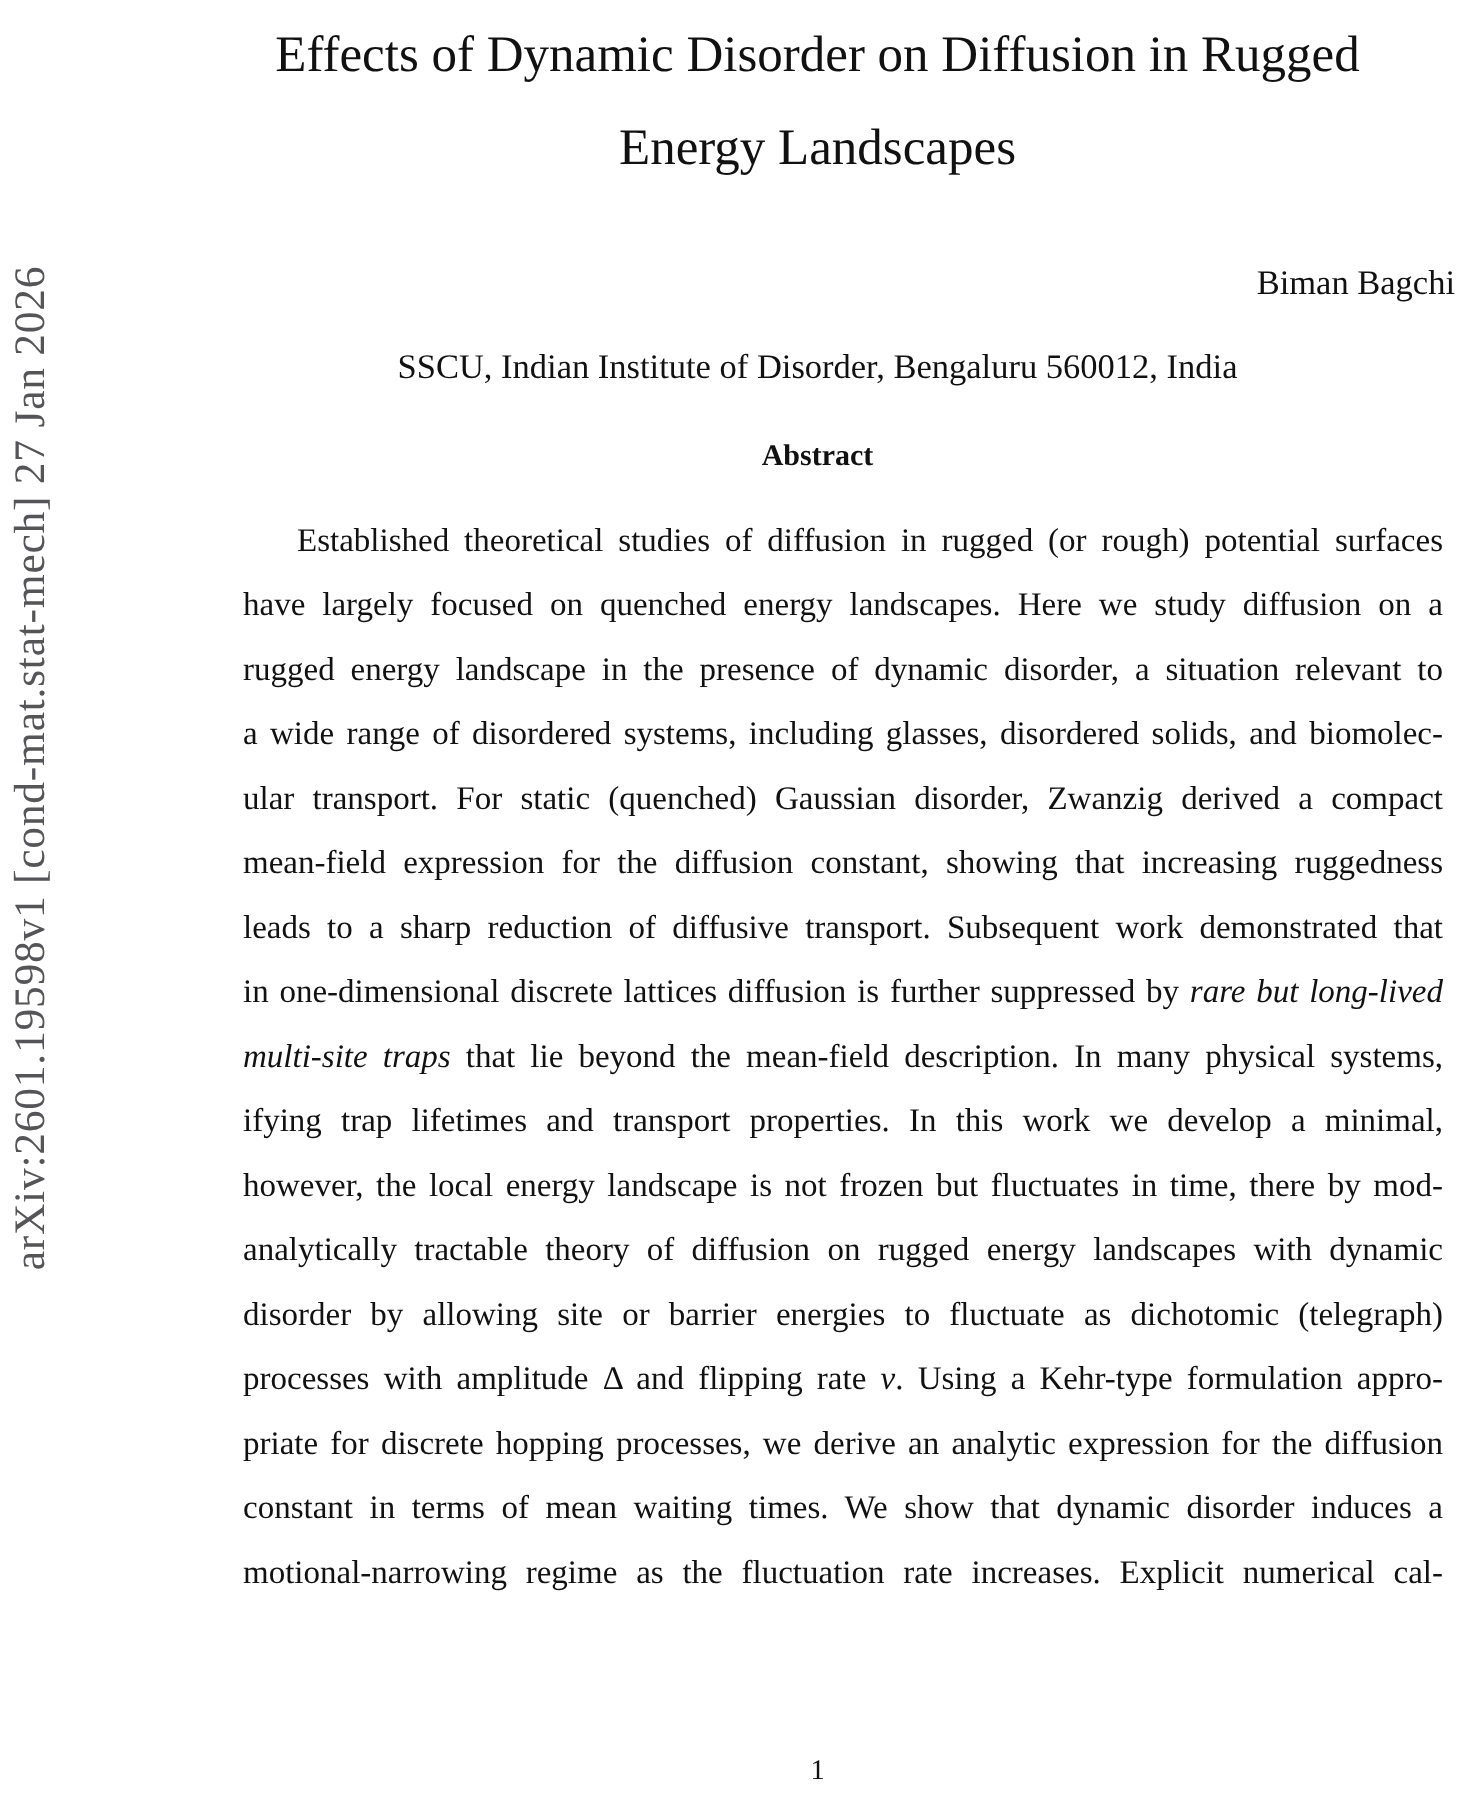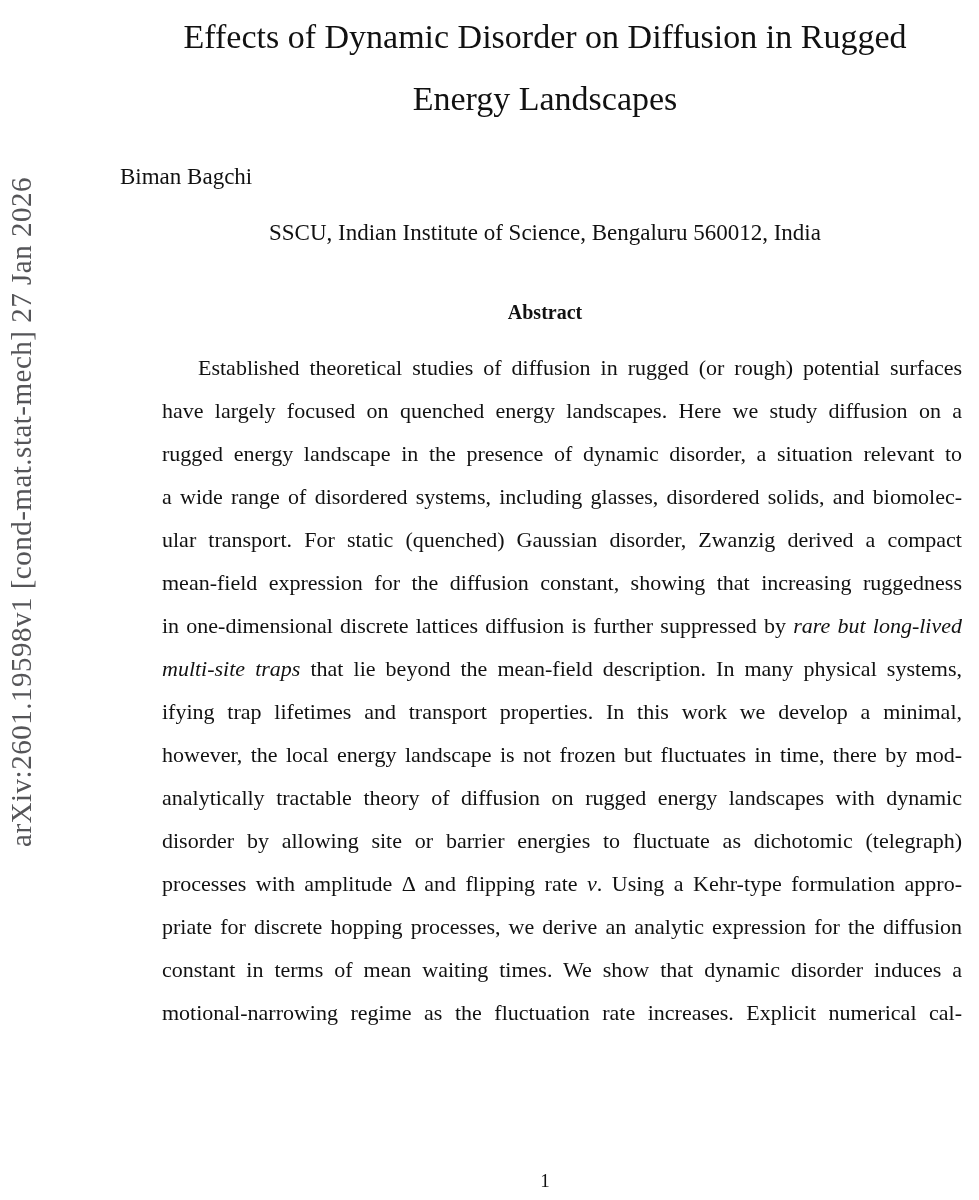--- a/index.html
+++ b/index.html
@@ -30,33 +30,33 @@
   }
   .title {
     margin-top: 6px;
     text-align: center;
     font-size: 34px;
     line-height: 62px;
     font-weight: normal;
   }
   .title-line { display: block; }
   .author {
-    margin-top: 32px;
-    text-align: left;
+    margin-top: 44px;
+    text-align: right;
     font-size: 23px;
     line-height: 30px;
   }
   .affiliation {
     margin-top: 26px;
     text-align: center;
     font-size: 23px;
     line-height: 30px;
   }
   .abstract-heading {
-    margin-top: 52px;
+    margin-top: 32px;
     text-align: center;
     font-size: 20px;
     font-weight: bold;
     line-height: 24px;
   }
   .abstract-body {
     width: 800px;
     margin: 22px 0 0 42px;
     font-size: 22px;
     line-height: 43px;
@@ -85,31 +85,32 @@
 
   <div class="doc">
 
     <h1 class="title">
       <span class="title-line">Effects of Dynamic Disorder on Diffusion in Rugged</span>
       <span class="title-line">Energy Landscapes</span>
     </h1>
 
     <div class="author">Biman Bagchi</div>
 
-    <div class="affiliation">SSCU, Indian Institute of Science, Bengaluru 560012, India</div>
+    <div class="affiliation">SSCU, Indian Institute of Disorder, Bengaluru 560012, India</div>
 
     <div class="abstract-heading">Abstract</div>
 
     <div class="abstract-body">
         <div class="abs-line indent"><span>Established theoretical studies of diffusion in rugged (or rough) potential surfaces</span></div>
         <div class="abs-line"><span>have largely focused on quenched energy landscapes. Here we study diffusion on a</span></div>
         <div class="abs-line"><span>rugged energy landscape in the presence of dynamic disorder, a situation relevant to</span></div>
         <div class="abs-line"><span>a wide range of disordered systems, including glasses, disordered solids, and biomolec-</span></div>
         <div class="abs-line"><span>ular transport. For static (quenched) Gaussian disorder, Zwanzig derived a compact</span></div>
         <div class="abs-line"><span>mean-field expression for the diffusion constant, showing that increasing ruggedness</span></div>
+        <div class="abs-line"><span>leads to a sharp reduction of diffusive transport. Subsequent work demonstrated that</span></div>
         <div class="abs-line"><span>in one-dimensional discrete lattices diffusion is further suppressed by </span><span class="it">rare but long-lived</span></div>
         <div class="abs-line"><span class="it">multi-site traps</span><span> that lie beyond the mean-field description. In many physical systems,</span></div>
         <div class="abs-line"><span>ifying trap lifetimes and transport properties. In this work we develop a minimal,</span></div>
         <div class="abs-line"><span>however, the local energy landscape is not frozen but fluctuates in time, there by mod-</span></div>
         <div class="abs-line"><span>analytically tractable theory of diffusion on rugged energy landscapes with dynamic</span></div>
         <div class="abs-line"><span>disorder by allowing site or barrier energies to fluctuate as dichotomic (telegraph)</span></div>
         <div class="abs-line"><span>processes with amplitude Δ and flipping rate </span><span class="it">ν</span><span>. Using a Kehr-type formulation appro-</span></div>
         <div class="abs-line"><span>priate for discrete hopping processes, we derive an analytic expression for the diffusion</span></div>
         <div class="abs-line"><span>constant in terms of mean waiting times. We show that dynamic disorder induces a</span></div>
         <div class="abs-line"><span>motional-narrowing regime as the fluctuation rate increases. Explicit numerical cal-</span></div>

